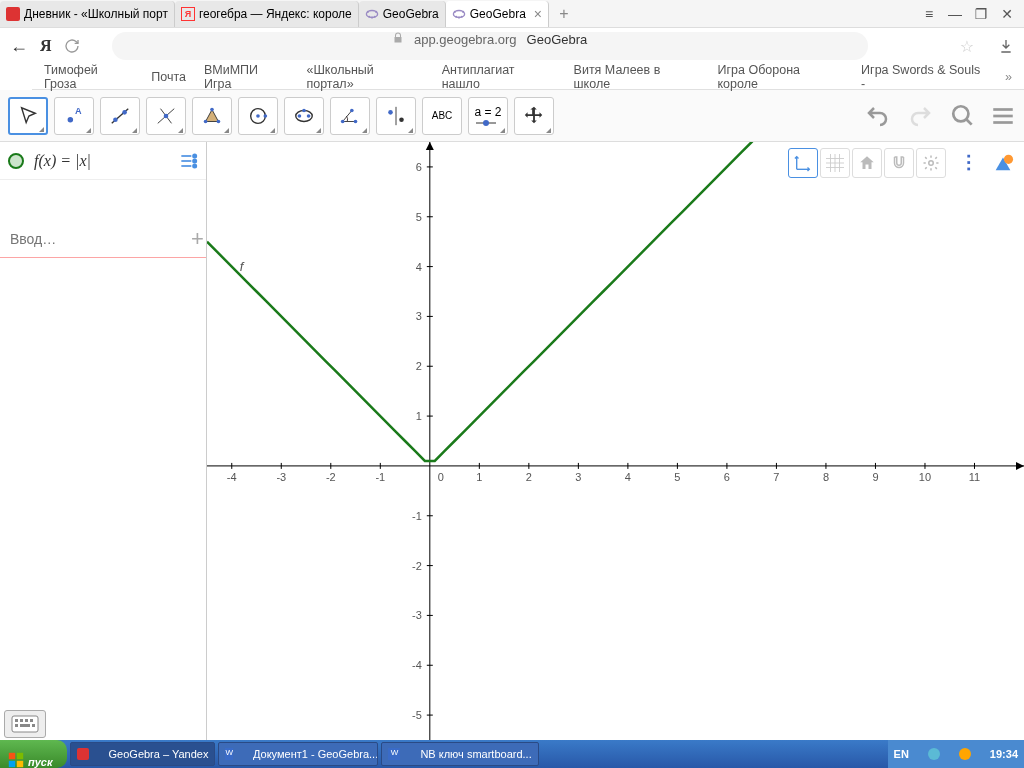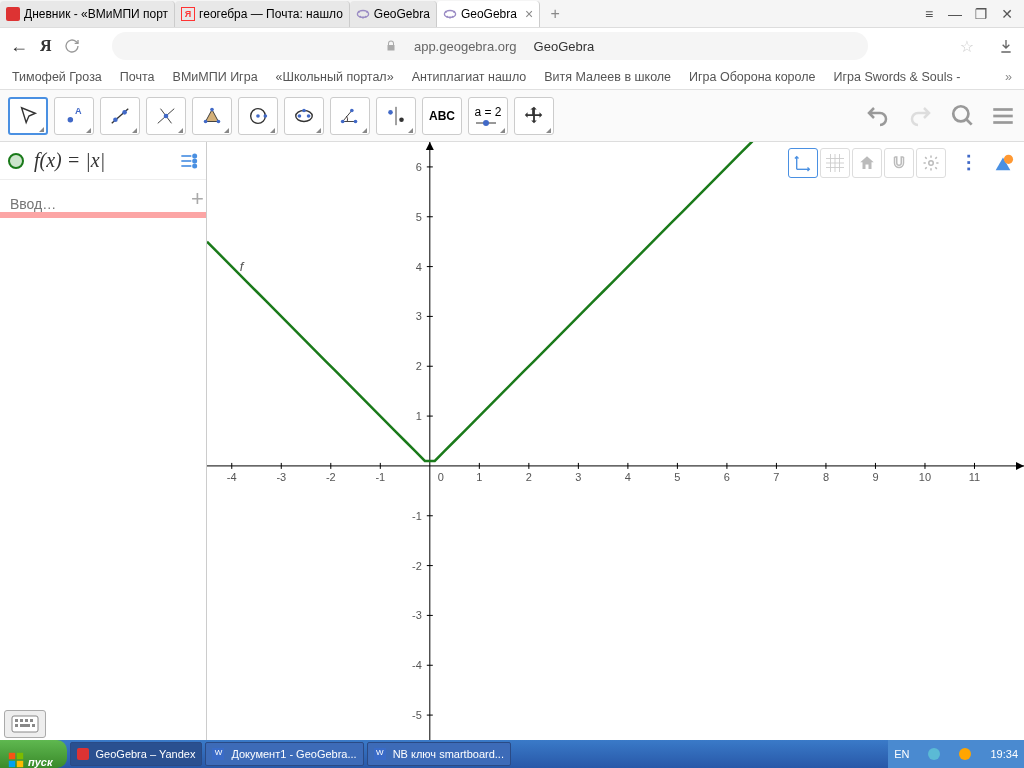--- a/index.html
+++ b/index.html
@@ -12,74 +12,74 @@
 .tab-favicon { width: 14px; height: 14px; display: inline-block; }
 .tab-close { margin-left: 4px; color: #888; font-size: 14px; }
 .newtab { width: 22px; height: 22px; display: flex; align-items: center; justify-content: center; color: #888; font-size: 16px; margin-left: 4px; }
 .win-controls { margin-left: auto; display: flex; gap: 8px; padding-right: 8px; color: #555; font-size: 14px; }
 .win-controls span { width: 18px; text-align: center; }
 
 .addr-bar { height: 36px; display: flex; align-items: center; padding: 0 10px; gap: 12px; }
 .addr-back { font-size: 18px; color: #333; }
 .addr-y { font-size: 16px; font-weight: bold; color: #333; font-family: Georgia, serif; }
 .addr-reload { color: #999; }
-.addr-field { flex: 1; height: 28px; background: #f5f5f5; border-radius: 14px; display: flex; align-items: center; justify-content: center; gap: 17px; font-size: 13px; color: #666; margin: 0 80px 0 20px; }
+.addr-field { flex: 1; height: 28px; background: #f5f5f5; border-radius: 14px; display: flex; justify-content: center; gap: 10px; font-size: 13px; color: #666; margin: 0 80px 0 20px; }
 .addr-star { color: #ccc; margin-right: 12px; }
 .addr-dl { color: #666; }
 
-.bookmarks { height: 26px; display: flex; align-items: center; padding: 0 12px; gap: 18px; font-size: 12.5px; color: #555; border-bottom: 1px solid #e0e0e0; }
+.bookmarks { height: 26px; display: flex; align-items: center; padding: 0 12px; gap: 18px; font-size: 12.5px; color: #555; border-bottom: 1px solid #e0e0e0; margin-left: 32px; }
 .bookmarks .bm-more { margin-left: auto; color: #888; }
 
 
 .gg-toolbar { height: 52px; background: #fafafa; border-bottom: 1px solid #ddd; display: flex; align-items: center; padding: 0 8px; gap: 6px; }
 .tool-btn { width: 40px; height: 38px; background: #fff; border: 1px solid #ccc; border-radius: 3px; display: flex; align-items: center; justify-content: center; position: relative; }
 .tool-btn.selected { border: 2px solid #4a90e2; }
 .tool-corner { position: absolute; bottom: 1px; right: 2px; width: 0; height: 0; border-left: 5px solid transparent; border-bottom: 5px solid #888; }
 .toolbar-right { margin-left: auto; display: flex; align-items: center; gap: 14px; }
 .toolbar-right svg { color: #999; }
 
 
 .gg-main { display: flex; height: 628px; }
 .algebra-panel { width: 207px; border-right: 1px solid #ccc; display: flex; flex-direction: column; }
 .algebra-header { height: 38px; display: flex; align-items: center; padding: 0 8px; border-bottom: 1px solid #eee; }
 .obj-circle { width: 16px; height: 16px; border-radius: 50%; background: #cce5cc; border: 2px solid #1a7a1a; margin-right: 10px; }
-.obj-formula { font-family: 'Times New Roman', serif; font-size: 20px; color: #333; font-style: italic; }
+.obj-formula { font-family: 'Times New Roman', serif; font-size: 16px; color: #333; font-style: italic; }
 .algebra-sort { margin-left: auto; }
-.algebra-input-row { height: 38px; display: flex; align-items: flex-end; padding: 0 10px; border-bottom: 6px solid #fca5a5; }
+.algebra-input-row { height: 38px; display: flex; align-items: center; padding: 0 10px; border-bottom: 1px solid #fca5a5; margin-top: 40px; }
 .algebra-input { border: none; outline: none; font-size: 14px; color: #aaa; flex: 1; }
 .algebra-plus { margin-left: auto; font-size: 22px; color: #aaa; }
 
 .graphics-panel { flex: 1; position: relative; background: #fff; }
 .graphics-toolbar { position: absolute; top: 6px; right: 6px; display: flex; gap: 2px; align-items: center; z-index: 5; }
 .gt-btn { width: 30px; height: 30px; background: #fff; border: 1px solid #ddd; border-radius: 3px; display: flex; align-items: center; justify-content: center; color: #888; }
 .gt-btn.active { border-color: #4a90e2; color: #4a90e2; }
 
 .keyboard-btn { position: absolute; left: 4px; bottom: 30px; width: 42px; height: 28px; background: #eee; border: 1px solid #aaa; border-radius: 3px; display: flex; align-items: center; justify-content: center; }
 
 
 .taskbar { position: absolute; bottom: 0; left: 0; right: 0; height: 28px; background: linear-gradient(#3a7ac8, #2858a8); display: flex; align-items: center; font-size: 11px; color: #fff; }
 .start-btn { height: 28px; background: linear-gradient(#5fb850, #3a8a2a); padding: 0 14px 0 8px; display: flex; align-items: flex-end; gap: 4px; font-style: italic; font-weight: bold; border-radius: 0 10px 10px 0; }
-.task-item { height: 24px; background: #3d6bb8; border: 1px solid #2a4a85; margin-left: 3px; padding: 0 6px; display: flex; align-items: center; gap: 7px; border-radius: 2px; max-width: 160px; overflow: hidden; white-space: nowrap; }
+.task-item { height: 24px; background: #3d6bb8; border: 1px solid #2a4a85; margin-left: 3px; padding: 0 6px; display: flex; align-items: center; gap: 20px; border-radius: 2px; max-width: 160px; overflow: hidden; white-space: nowrap; }
 .task-item.active { background: #2a5090; }
-.tray { margin-left: auto; height: 28px; background: #4a8ad0; padding: 0 6px; display: flex; align-items: center; gap: 19px; }
+.tray { margin-left: auto; height: 28px; background: #4a8ad0; padding: 0 6px; display: flex; align-items: center; gap: 19px; font-weight: bold; }
 .tray-time { font-size: 11px; }
 
 svg { display: block; }
 </style>
 </head>
 <body>
 
 <div class="browser-tabs">
   <div class="tab">
     <span class="tab-favicon" style="background:#d33;border-radius:2px"></span>
-    <span>Дневник - «ВМиМПИ порт</span>
+    <span>Дневник - «Школный порт</span>
   </div>
   <div class="tab">
     <span class="tab-favicon" style="border:1px solid #f33;color:#f33;font-size:9px;text-align:center;line-height:12px;font-weight:bold">Я</span>
-    <span>геогебра — Почта: нашло</span>
+    <span>геогебра — Яндекс: короле</span>
   </div>
   <div class="tab">
     <span class="tab-favicon">
       <svg width="14" height="14" viewBox="0 0 20 20">
           <ellipse cx="10" cy="10" rx="8" ry="5" fill="none" stroke="#9a8bc4" stroke-width="2"></ellipse>
           <circle cx="4" cy="7" r="1.5" fill="#9a8bc4"></circle>
           <circle cx="16" cy="7" r="1.5" fill="#9a8bc4"></circle>
           <circle cx="10" cy="15" r="1.5" fill="#9a8bc4"></circle>
           <circle cx="6" cy="14" r="1.5" fill="#9a8bc4"></circle>
           <circle cx="14" cy="14" r="1.5" fill="#9a8bc4"></circle>
@@ -214,21 +214,21 @@
   </div>
   <div class="tool-btn">
     <svg width="22" height="22" viewBox="0 0 24 24">
         <line x1="12" y1="2" x2="12" y2="22" stroke="#333"></line>
         <circle cx="6" cy="8" r="2.5" fill="#4169c7"></circle>
         <circle cx="18" cy="16" r="2.5" fill="#333"></circle>
       </svg>
     <span class="tool-corner"></span>
   </div>
   <div class="tool-btn noarrow">
-    <span style="font-size:12px;font-weight:bold">ABC</span>
+    <span style="font-size:10px;font-weight:normal">ABC</span>
 
   </div>
   <div class="tool-btn">
     <div style="text-align:center">
       <div style="font-size:12px">a = 2</div>
       <svg width="24" height="8">
           <line x1="2" y1="4" x2="22" y2="4" stroke="#333"></line>
           <circle cx="12" cy="4" r="3" fill="#4169c7"></circle>
         </svg>
     </div>

